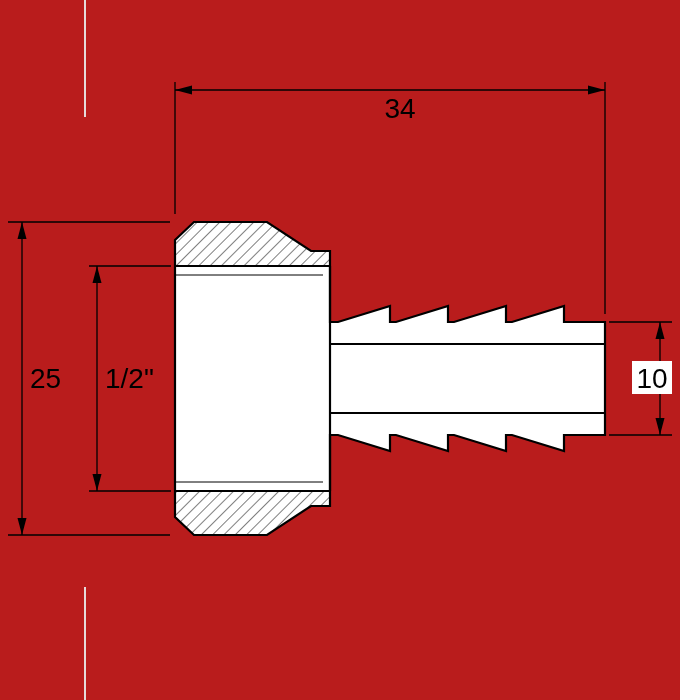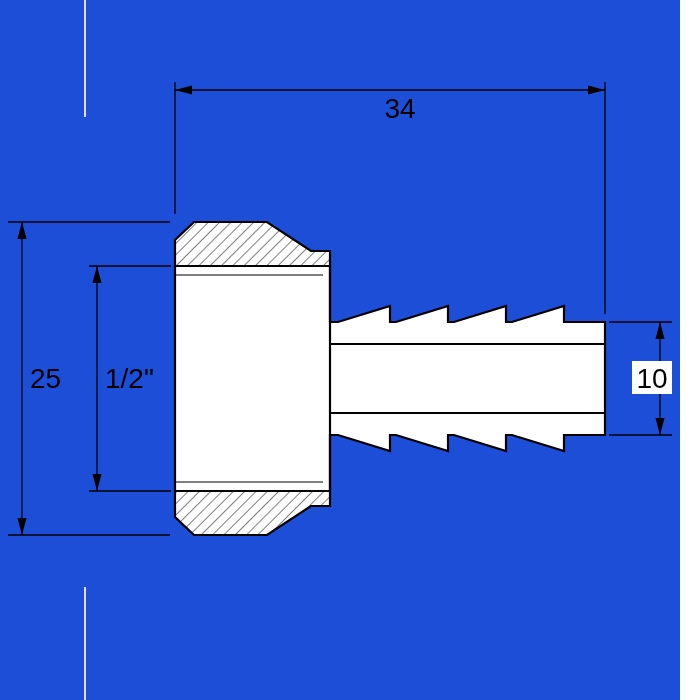--- a/index.html
+++ b/index.html
@@ -4,21 +4,21 @@
 <style>
   html, body {
     margin: 0;
     padding: 0;
     background: #ffffff;
   }
   .stage {
     position: relative;
     width: 680px;
     height: 700px;
-    background: #1d4ed8;
+    background: #b91c1c;
     overflow: hidden;
   }
   svg { display: block; }
   text {
     font-family: "Liberation Sans", sans-serif;
     font-size: 28px;
     fill: #000000;
   }
 </style>
 </head>

